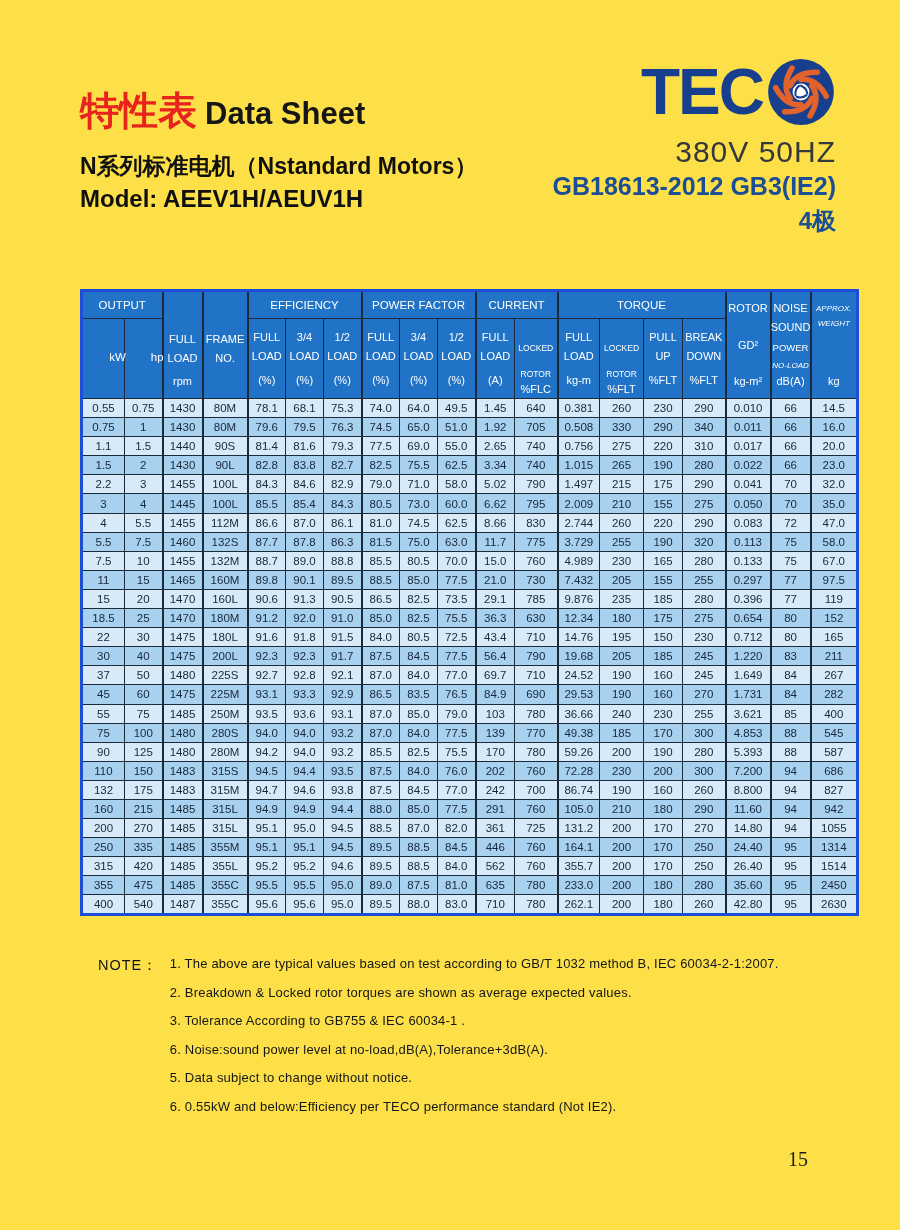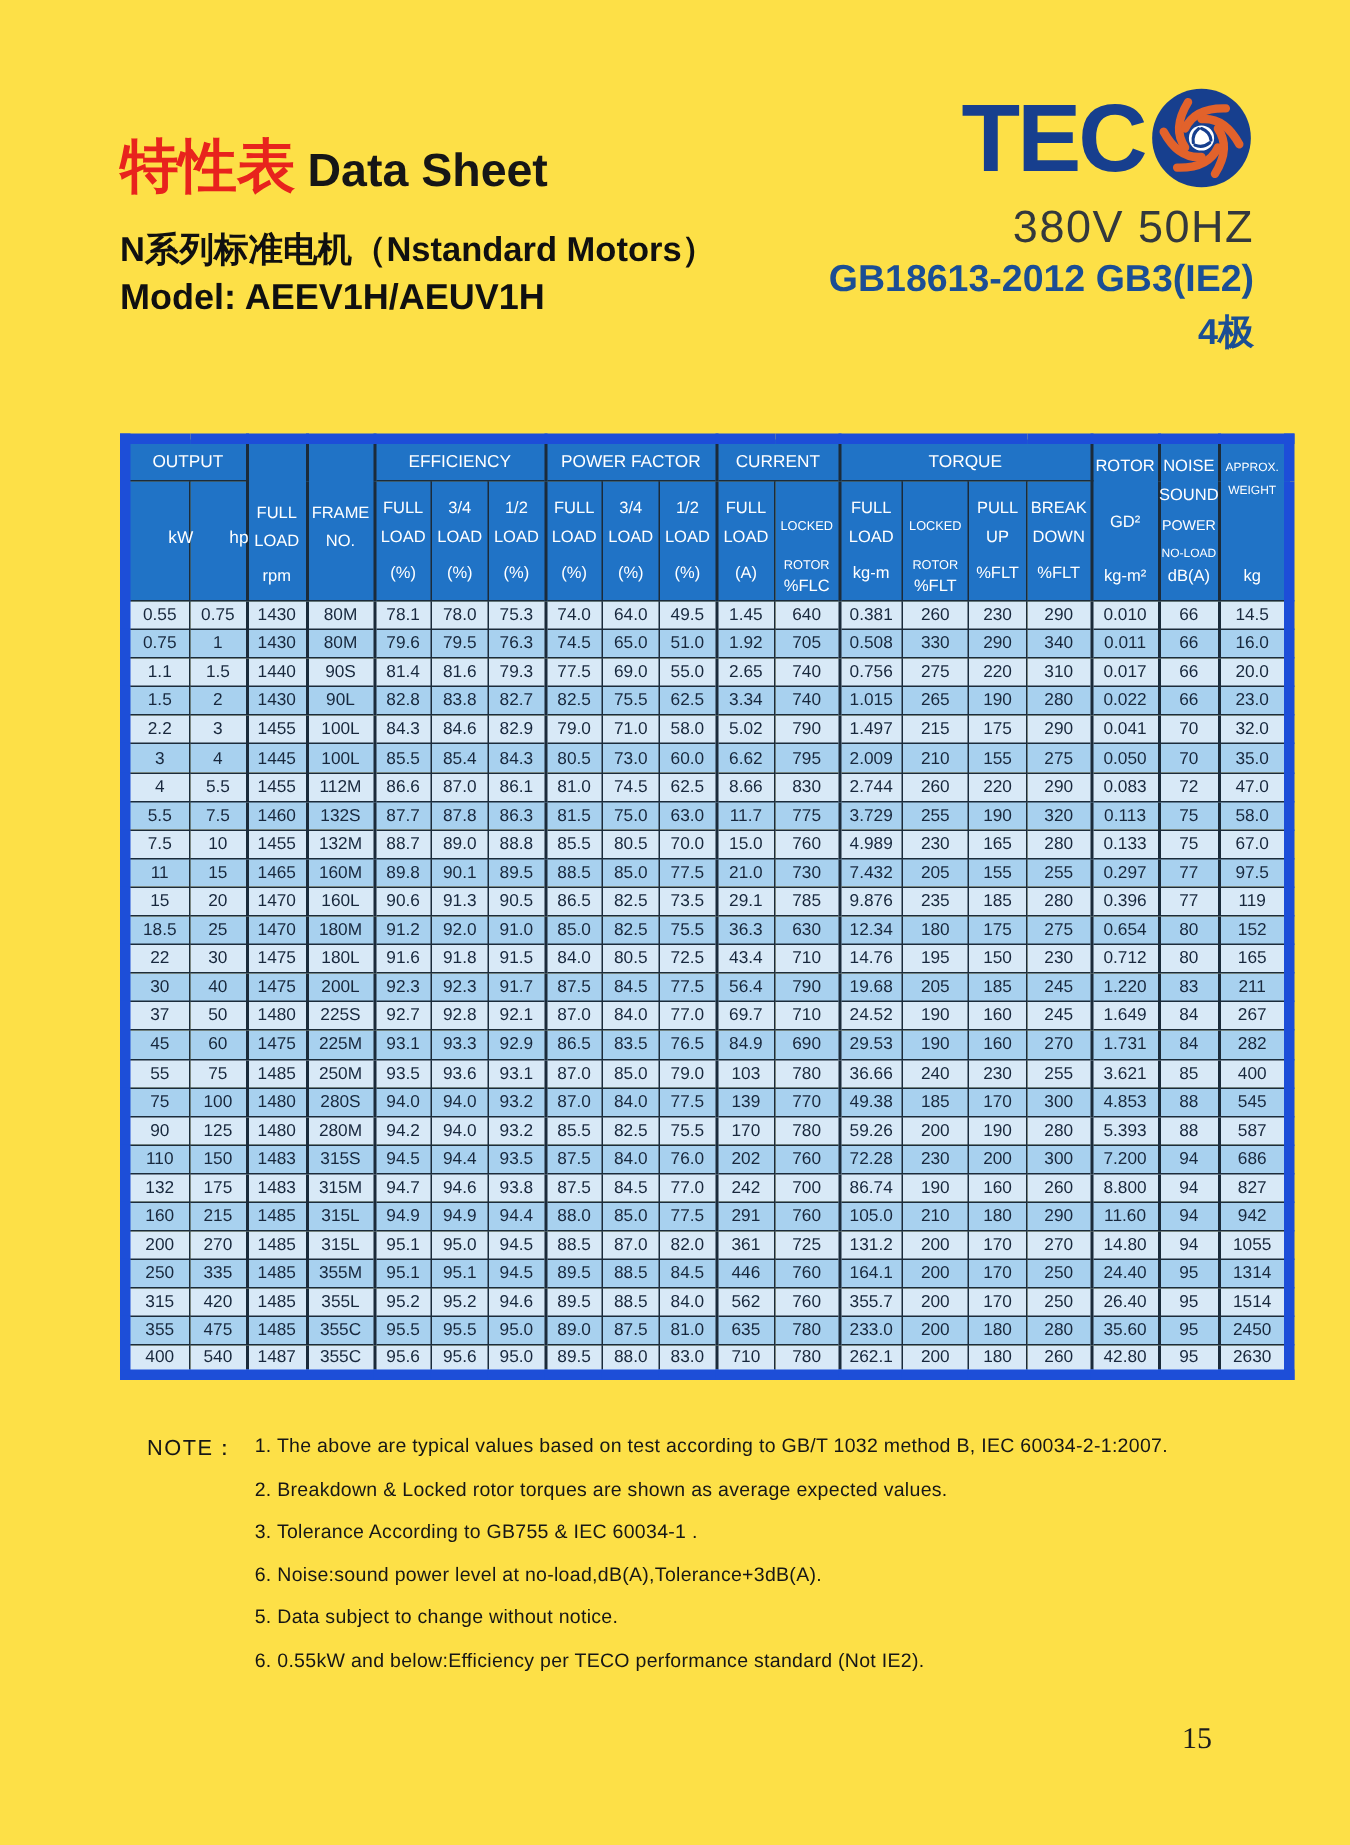--- a/index.html
+++ b/index.html
@@ -17,39 +17,39 @@
   .brand-block{position:absolute;right:64px;top:56px;text-align:right;}
   .teco-logo{display:inline-flex;align-items:center;font-size:64px;font-weight:800;
              color:#173f8e;letter-spacing:-2px;line-height:72px;}
   .teco-logo svg{margin-left:3px;}
   .voltage{font-size:30px;color:#33383d;margin-top:7px;letter-spacing:1px;font-weight:500;}
   .standard{font-size:25px;color:#1b4e94;font-weight:bold;margin-top:3px;}
   .poles{font-size:24px;color:#1b4e94;font-weight:bold;margin-top:4px;}
 
   
   table.data{position:absolute;left:80px;top:289px;width:776px;border-collapse:collapse;
-             table-layout:fixed;border:7px solid #1d4ed8;}
+             table-layout:fixed;border:3px solid #1d4ed8;}
   th,td{border:1.4px solid #1b2b3a;padding:0;box-sizing:border-box;}
   .gb{border-left-width:2.6px;}
   thead th{background:#2073c6;color:#fff;font-weight:400;font-size:11px;}
   .row1 th{height:28px;}
   .row2 th{height:80px;vertical-align:top;}
   .grp{font-size:11.5px;vertical-align:middle;}
   .h-out{vertical-align:middle;font-size:11.5px;}
   .stk{display:flex;flex-direction:column;align-items:center;box-sizing:border-box;}
   .stk span{line-height:19px;}
   .rs .stk{height:102px;padding:4px 0 5px 0;}
   .stk.mid{padding-top:36px;}
   .stk.sb{justify-content:space-between;padding-top:5px;}
   .unit{margin-top:auto;}
   .sub{height:76px;padding:9px 0 5px 0;}
   .cw{display:flex;align-items:center;justify-content:center;height:76px;font-size:11.5px;padding-left:28px;}
   .sm{font-size:8.5px;line-height:12px !important;margin-top:14px;}
   .sm2{font-size:9.5px;}
-  .xs{font-size:8px;line-height:12px !important;margin-top:3px;}
+  .xs{font-size:8px;line-height:12px !important;margin-top:3px;font-style:italic;}
   tbody td{height:19.1px;text-align:center;font-size:11.5px;color:#17273c;}
   tbody tr:nth-child(odd) td{background:#d8e9f7;}
   tbody tr:nth-child(even) td{background:#a8d1ef;}
 
   
   .notes{position:absolute;left:98px;top:956px;display:flex;color:#161616;}
   .note-label{font-size:14.5px;letter-spacing:1px;margin-right:12px;white-space:nowrap;}
   .note-lines{font-size:13px;}
   .note-item{margin-bottom:13.5px;letter-spacing:.2px;}
 
@@ -258,21 +258,21 @@
           </th>
       </tr>
     </thead>
     <tbody>
         <tr>
       <td>0.55</td>
       <td>0.75</td>
       <td class="gb">1430</td>
       <td class="gb">80M</td>
       <td class="gb">78.1</td>
-      <td>78.0</td>
+      <td>68.1</td>
       <td>75.3</td>
       <td class="gb">74.0</td>
       <td>64.0</td>
       <td>49.5</td>
       <td class="gb">1.45</td>
       <td>640</td>
       <td class="gb">0.381</td>
       <td>260</td>
       <td>230</td>
       <td>290</td>

